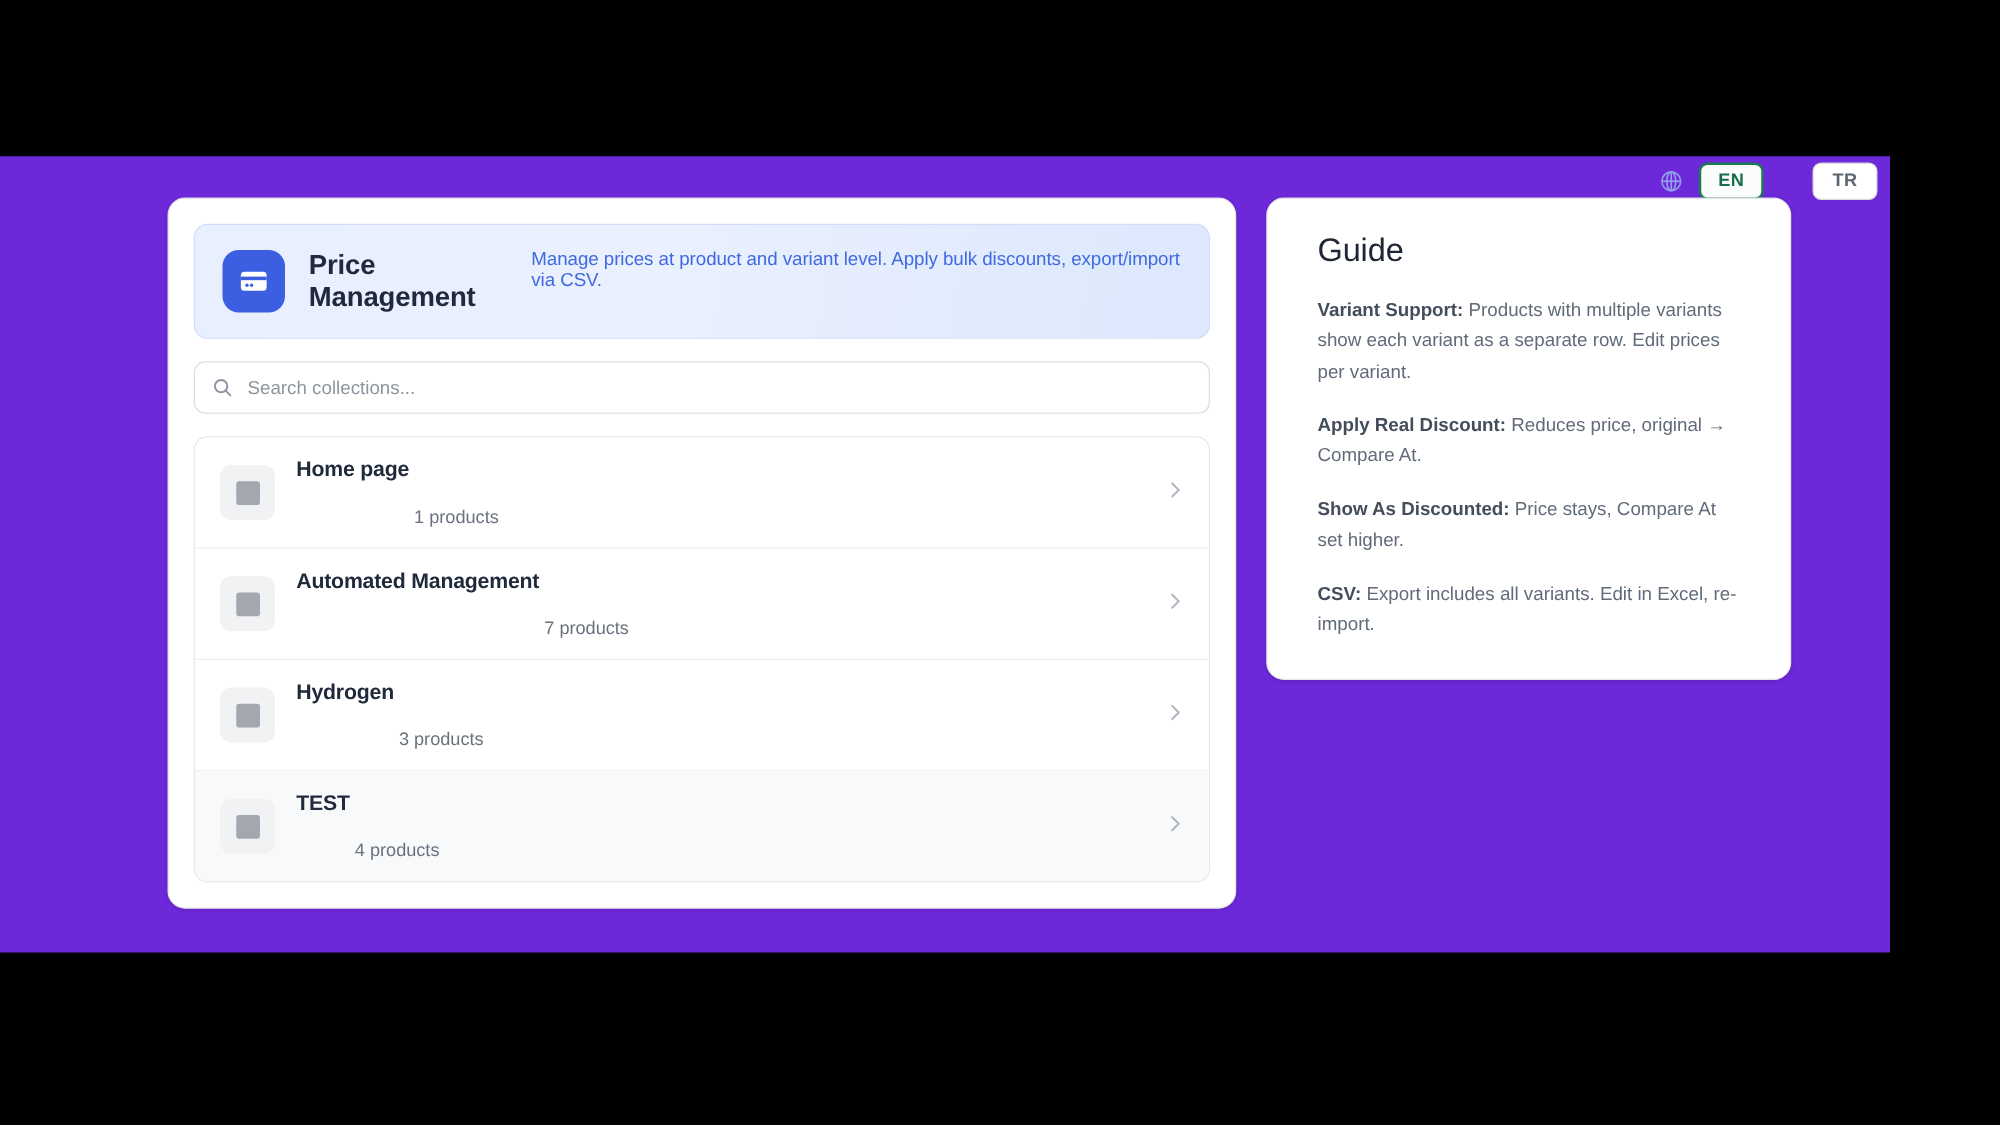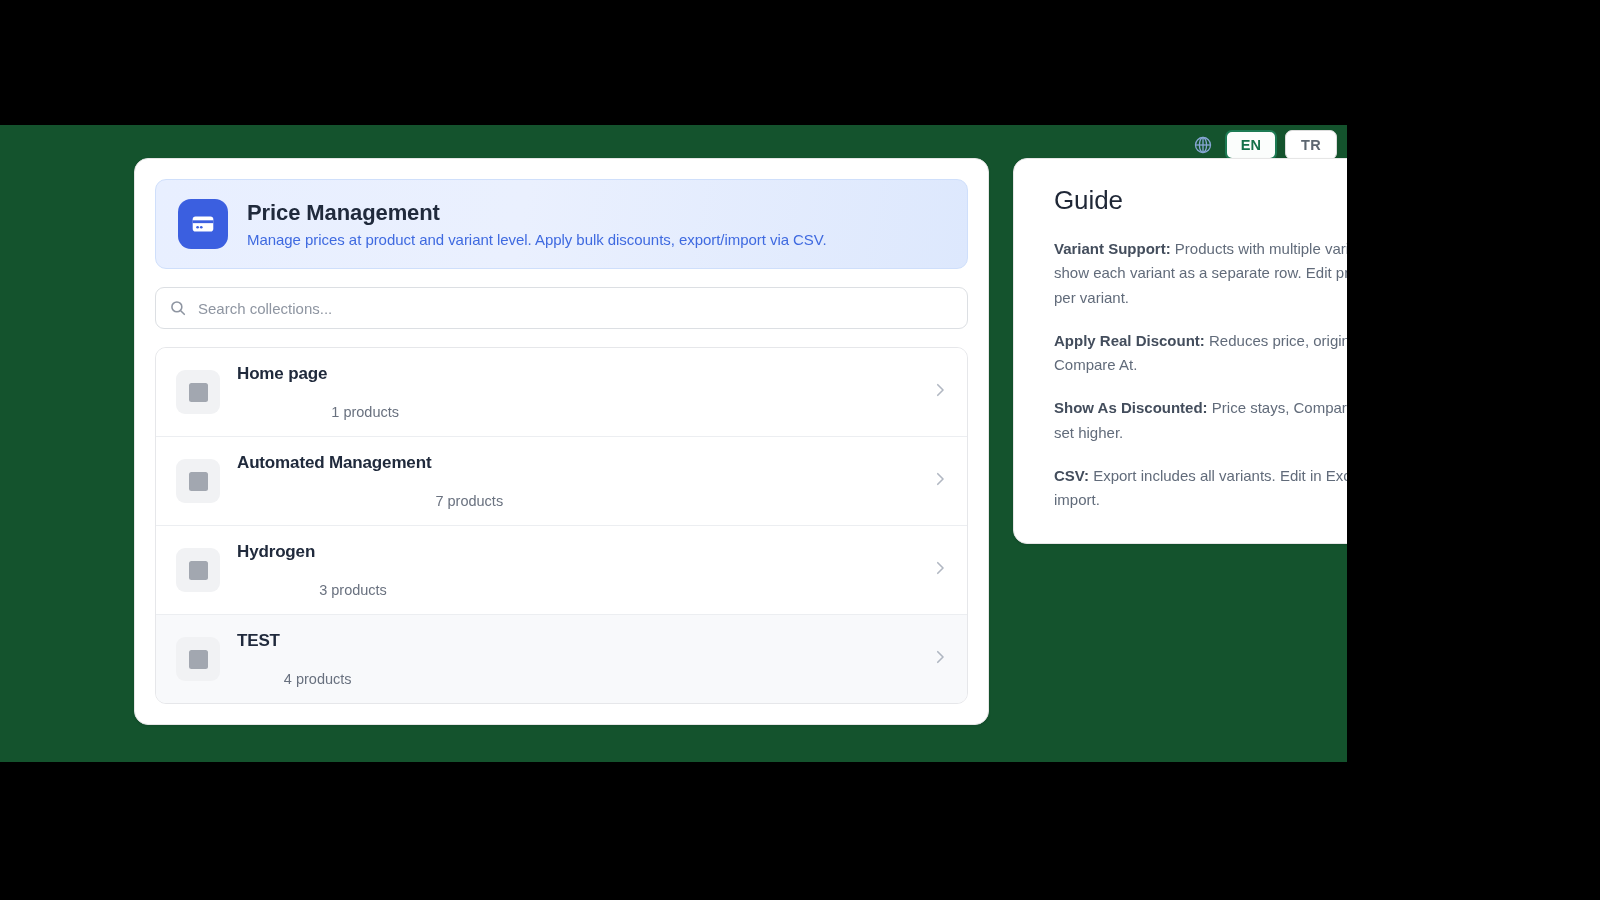--- a/index.html
+++ b/index.html
@@ -25,22 +25,22 @@
     position: absolute;
     left: 0; top: 762px;
     width: 1600px; height: 138px;
     background: #000000;
   }
 
   
   .app-viewport {
     position: absolute;
     left: 0; top: 125px;
-    width: 1347px; height: 637px;
-    background: #14532d;
+    width: 1512px; height: 637px;
+    background: #6d28d9;
     overflow: hidden;
     text-decoration: underline;
   }
 
   
   .lang-toolbar {
     position: absolute;
     right: 10px;
     top: 5px;
     display: flex;
@@ -69,20 +69,21 @@
     font-family: "Liberation Sans", sans-serif;
   }
   .lang-btn.active {
     border: 2px solid #1c7a53;
     color: #15704a;
     background: #fbfdfc;
   }
   .lang-btn.inactive {
     border: 1.4px solid #dcdcdc;
     color: #5c6670;
+    margin-left: 31px;
   }
 
   
   .page-columns {
     position: absolute;
     left: 134px;
     top: 33px;
     display: flex;
     align-items: flex-start;
     gap: 24px;
@@ -110,21 +111,21 @@
   }
   .banner-icon {
     flex: 0 0 auto;
     width: 50px; height: 50px;
     border-radius: 13px;
     background: #3b5fe0;
     display: flex;
     align-items: center;
     justify-content: center;
   }
-  .banner-text { display: flex; flex-direction: column; gap: 5px; }
+  .banner-text { display: flex; flex-direction: row; gap: 5px; }
   .banner-title {
     font-size: 22px;
     font-weight: 700;
     color: #202a3c;
     letter-spacing: -.1px;
   }
   .banner-subtitle {
     font-size: 15px;
     color: #3f6ae0;
     letter-spacing: -.05px;

